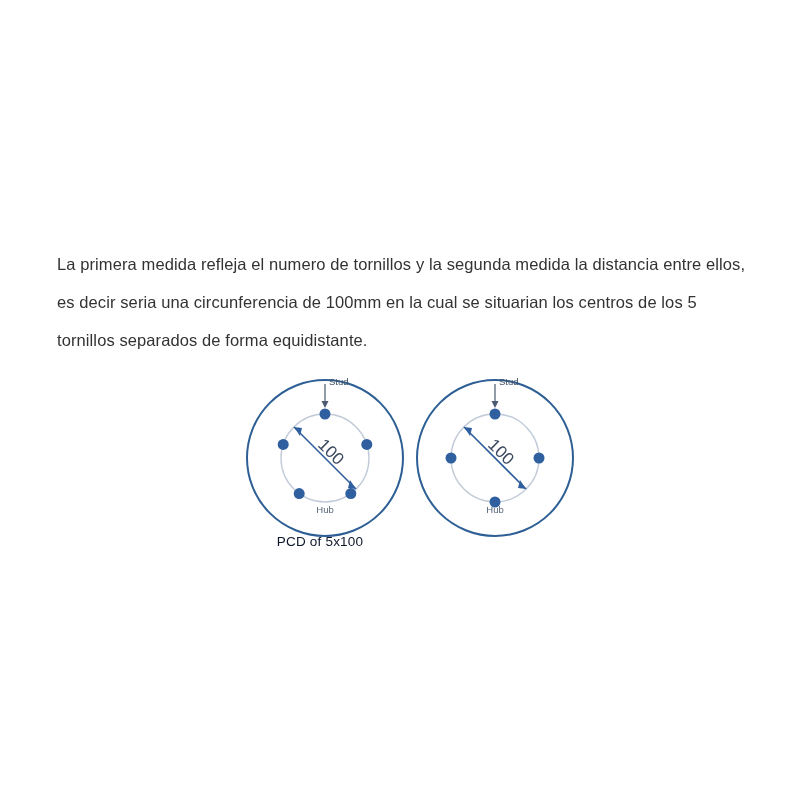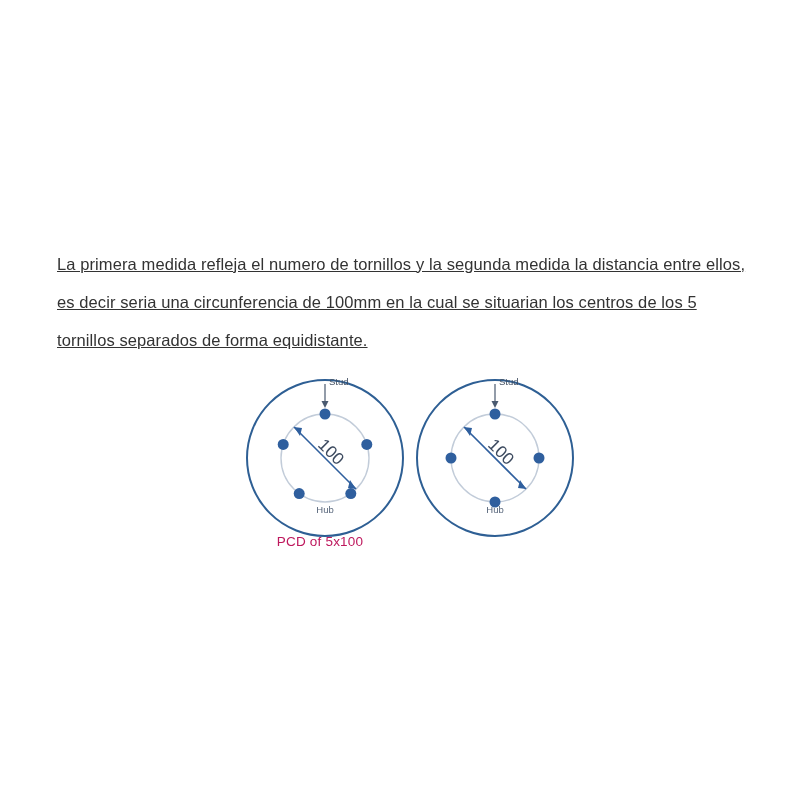--- a/index.html
+++ b/index.html
@@ -22,41 +22,40 @@
   }
   .paragraph {
     position: absolute;
     left: 57px;
     top: 228px;
     width: 690px;
     font-size: 16.5px;
     line-height: 38px;
     color: #333333;
     letter-spacing: 0.1px;
-    text-decoration: underline;
   }
   .figure {
     position: absolute;
     left: 230px;
     top: 358px;
     width: 360px;
     height: 200px;
   }
   .fig-svg {
     display: block;
   }
   .caption-row {
     position: absolute;
     left: 230px;
     top: 534px;
     width: 360px;
     display: flex;
     justify-content: space-between;
     font-size: 13.5px;
-    color: #be185d;
+    color: #0f172a;
   }
   .caption {
     width: 180px;
     text-align: center;
     letter-spacing: 0.2px;
   }
 </style>
 </head>
 <body>
 

